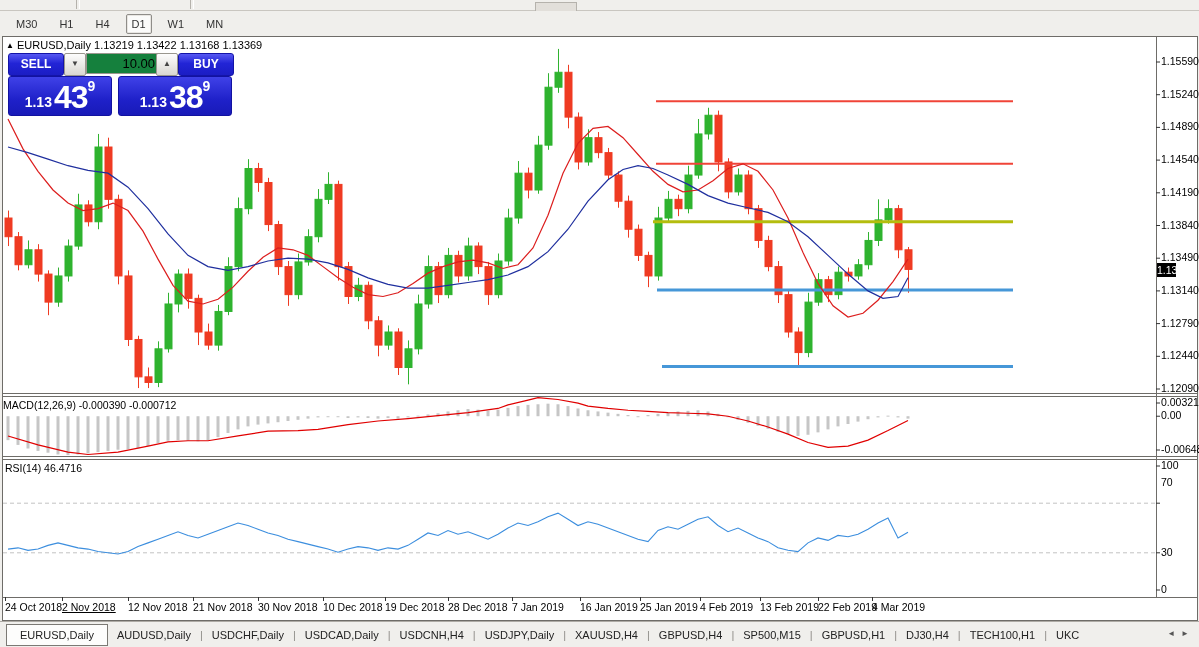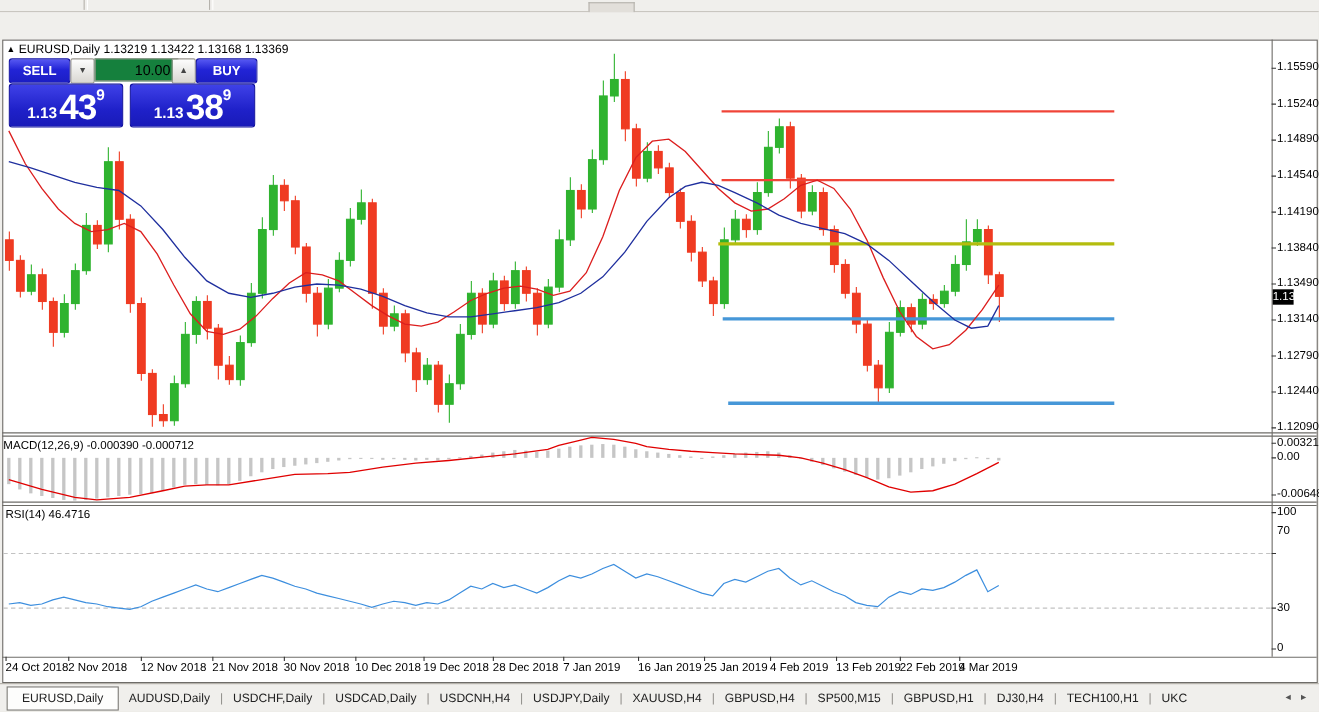--- a/index.html
+++ b/index.html
@@ -51,20 +51,28 @@
 <body>
 
 <div id="stage">
 
   <div id="top-strip" class="abs">
       <div class="strip-sep" style="left: 76px;"></div>
       <div class="strip-sep" style="left: 190px;"></div>
       <div class="strip-btn" style="left: 535px; width: 40px;"></div>
     </div>
 
+  <div id="tf-bar" class="abs">
+      <div class="tf-btn">M30</div>
+      <div class="tf-btn">H1</div>
+      <div class="tf-btn">H4</div>
+      <div class="tf-btn active">D1</div>
+      <div class="tf-btn">W1</div>
+      <div class="tf-btn">MN</div>
+    </div>
 
   <svg id="cv" class="abs" width="1199" height="647" viewBox="0 0 1199 647">
       <rect x="2.5" y="36.5" width="1195" height="584" fill="#ffffff" stroke="#6e6c68"></rect>
       <line x1="2" y1="393.5" x2="1197" y2="393.5" stroke="#6e6c68" stroke-width="1"></line>
       <line x1="2" y1="396.5" x2="1197" y2="396.5" stroke="#6e6c68" stroke-width="1"></line>
       <line x1="2" y1="456.5" x2="1197" y2="456.5" stroke="#6e6c68" stroke-width="1"></line>
       <line x1="2" y1="459.5" x2="1197" y2="459.5" stroke="#6e6c68" stroke-width="1"></line>
       <line x1="2" y1="597.5" x2="1197" y2="597.5" stroke="#6e6c68"></line>
       <line x1="1156.5" y1="36" x2="1156.5" y2="597" stroke="#6e6c68"></line>
       <line x1="3" y1="503.2" x2="1155" y2="503.2" stroke="#c2c2c2" stroke-width="1" stroke-dasharray="4 3"></line>
@@ -430,21 +438,21 @@
       <div class="ax-label" style="top: 396px;">0.003216</div>
       <div class="ax-label" style="top: 409.228px;">0.00</div>
       <div class="ax-label" style="top: 443px;">-0.006485</div>
       <div class="ax-label" style="top: 459px;">100</div>
       <div class="ax-label" style="top: 476px;">70</div>
       <div class="ax-label" style="top: 545.8px;">30</div>
       <div class="ax-label" style="top: 583px;">0</div>
     </div>
   <div id="date-labels">
       <div class="date-label" style="left: 5px;">24 Oct 2018</div>
-      <div class="date-label" style="left: 62px;">2 Nov 2018</div>
+      <div class="date-label" style="left: 62px; text-decoration: underline;">2 Nov 2018</div>
       <div class="date-label" style="left: 128px;">12 Nov 2018</div>
       <div class="date-label" style="left: 193px;">21 Nov 2018</div>
       <div class="date-label" style="left: 258px;">30 Nov 2018</div>
       <div class="date-label" style="left: 323px;">10 Dec 2018</div>
       <div class="date-label" style="left: 385px;">19 Dec 2018</div>
       <div class="date-label" style="left: 448px;">28 Dec 2018</div>
       <div class="date-label" style="left: 512px;">7 Jan 2019</div>
       <div class="date-label" style="left: 580px;">16 Jan 2019</div>
       <div class="date-label" style="left: 640px;">25 Jan 2019</div>
       <div class="date-label" style="left: 700px;">4 Feb 2019</div>

